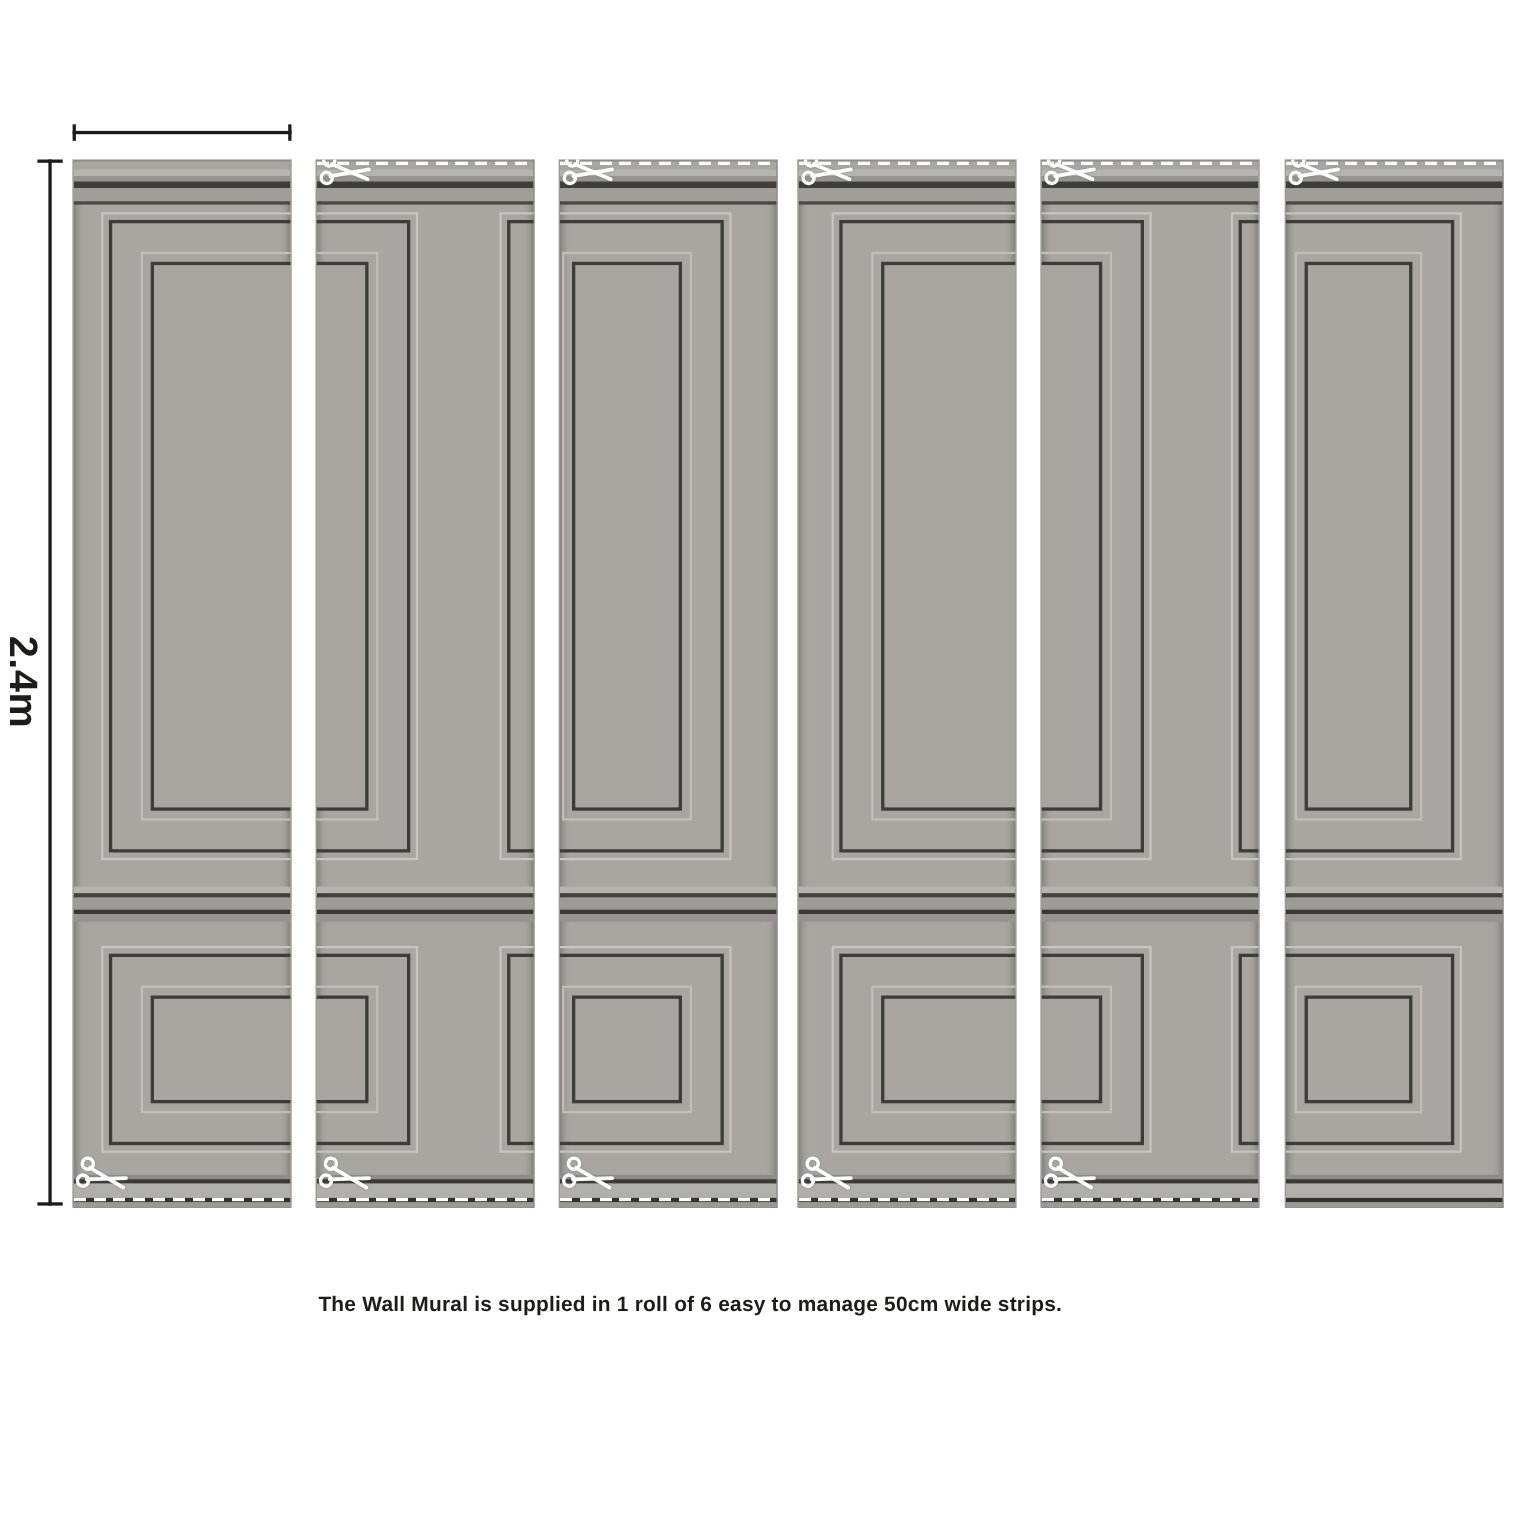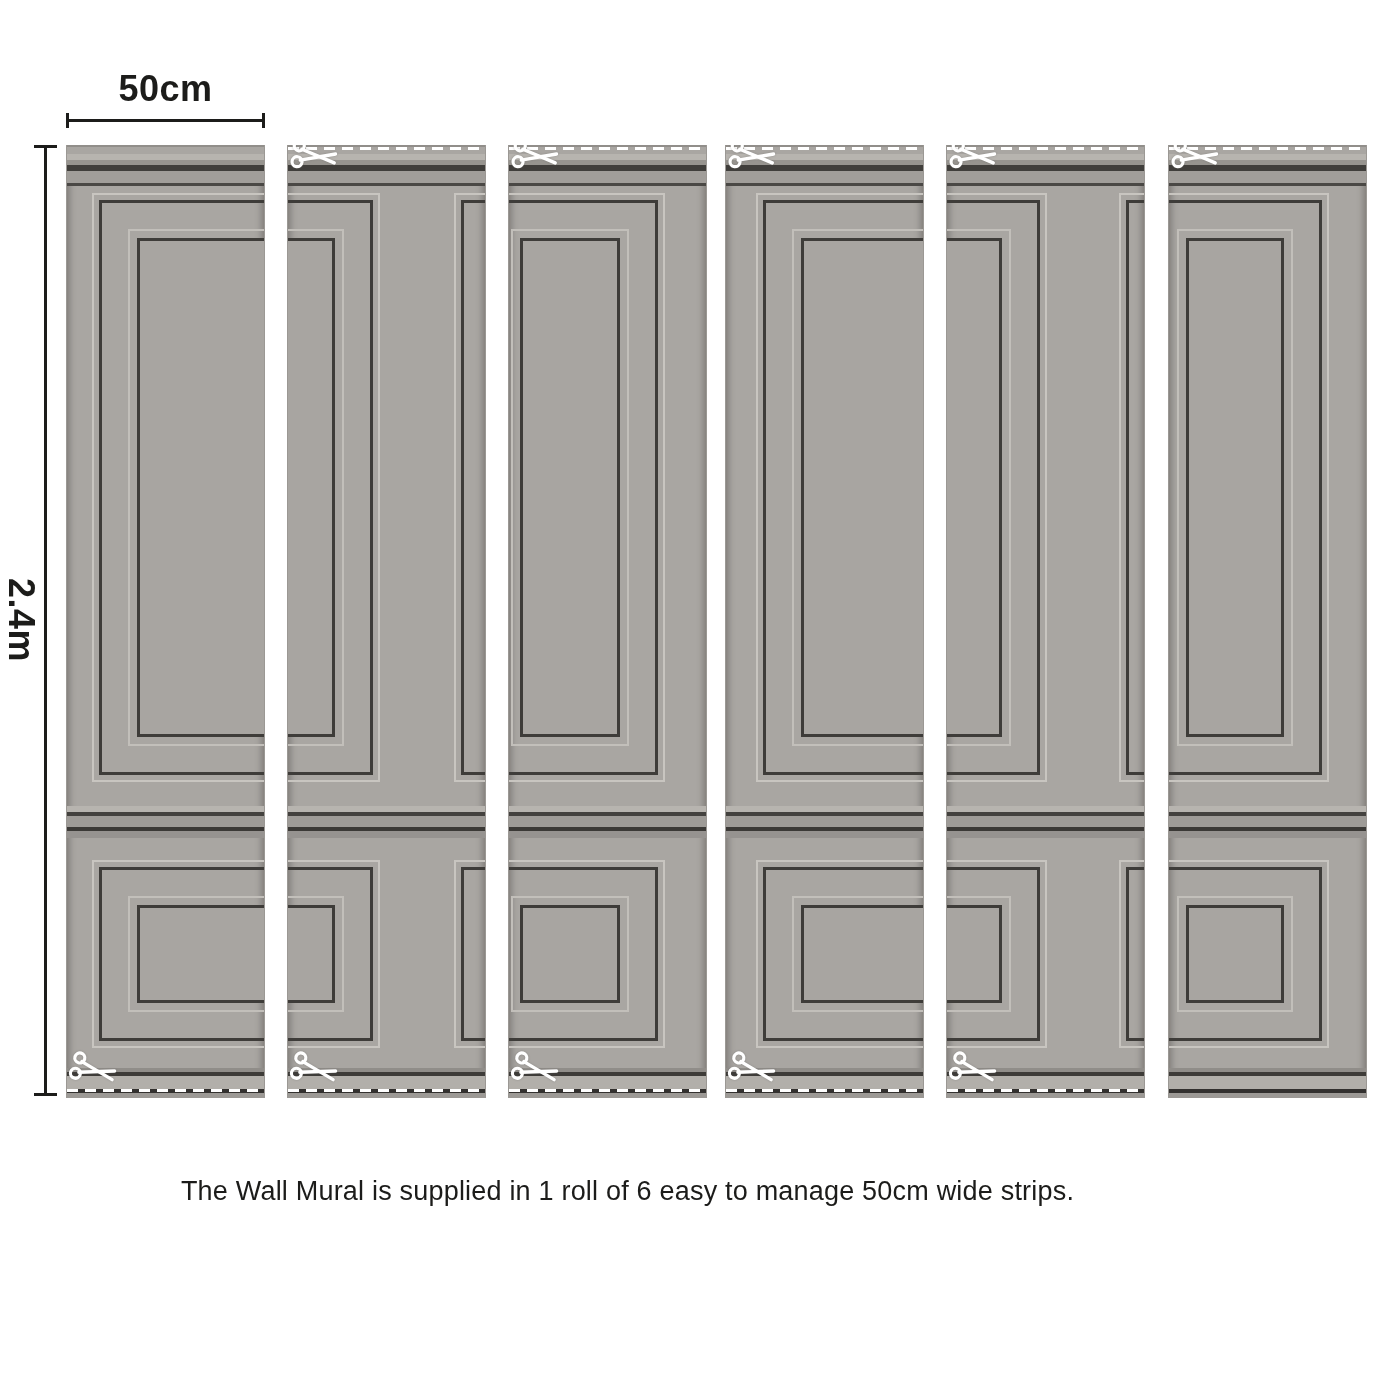--- a/index.html
+++ b/index.html
@@ -11,42 +11,41 @@
   .dim-width{left:66px;top:68px;width:199px;text-align:center;}
   .dim-height{left:-39px;top:600px;width:120px;height:40px;line-height:40px;text-align:center;
               transform:rotate(90deg);transform-origin:50% 50%;}
   .hline{position:absolute;left:66px;top:119px;width:199px;height:3px;background:#1c1c1a;}
   .hline .tick{position:absolute;top:-6px;width:3px;height:15px;background:#1c1c1a;}
   .hline .t-l{left:0;} .hline .t-r{right:0;}
   .vline{position:absolute;left:44px;top:145px;width:3px;height:951px;background:#1c1c1a;}
   .vline .vtick{position:absolute;left:-10px;width:23px;height:3px;background:#1c1c1a;}
   .vline .v-t{top:0;} .vline .v-b{bottom:0;}
   .caption{position:absolute;left:0;top:1176px;width:1255px;text-align:center;
-           font-size:27px;font-weight:400;letter-spacing:0.2px;color:#1c1c1a;}
+           font-size:19px;font-weight:700;letter-spacing:0.2px;color:#1c1c1a;}
   .strip{
     position:absolute;top:145px;width:199px;height:953px;background:#a9a6a2;
     overflow:hidden;box-sizing:border-box;
     border-left:1px solid #9b9894;border-right:1px solid #9b9894;
     box-shadow:inset 6px 0 7px -4px rgba(50,48,45,.40),
                inset -6px 0 7px -4px rgba(50,48,45,.40),
                inset 0 -1px 0 rgba(80,78,75,.5);
   }
   .band{position:absolute;left:0;right:0;}
   .panel{position:absolute;}
   .pl{position:absolute;box-sizing:border-box;}
   .cutline{position:absolute;left:0;right:0;height:3px;
            background:repeating-linear-gradient(90deg,#ffffff 0 11px,rgba(255,255,255,0) 11px 18px);}
   .scissors{position:absolute;filter:drop-shadow(0 0 1px rgba(90,88,85,.35));}
 </style>
 </head>
 <body>
 
 <div class="canvas">
 
-  <div class="dim-label dim-width">50cm</div>
 
   <div class="hline">
     <span class="tick t-l"></span>
     <span class="tick t-r"></span>
   </div>
 
   <div class="dim-label dim-height">2.4m</div>
 
   <div class="vline">
     <span class="vtick v-t"></span>

